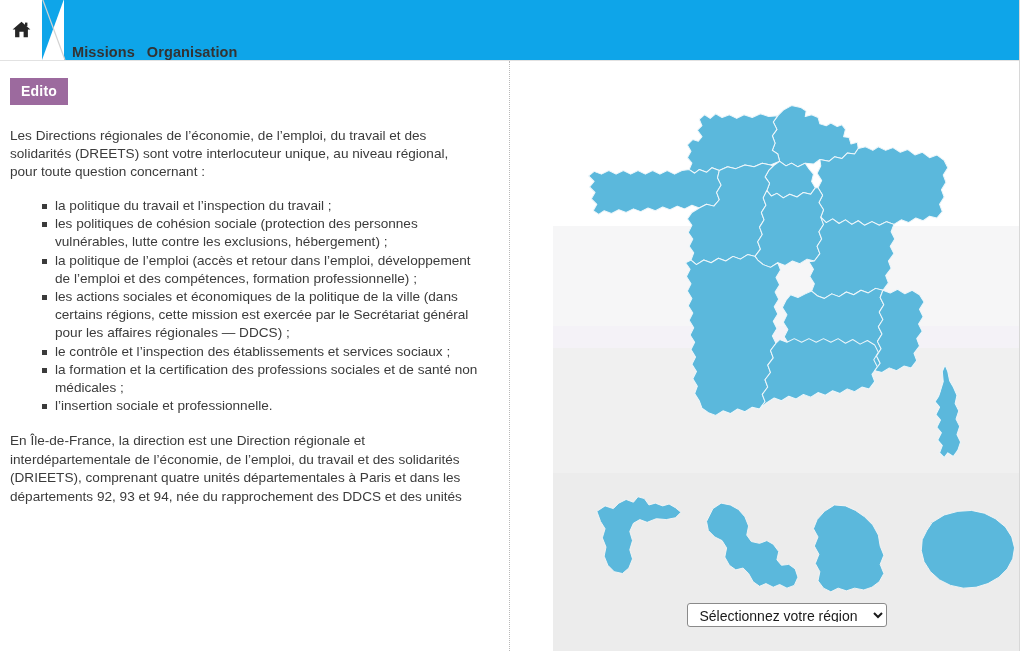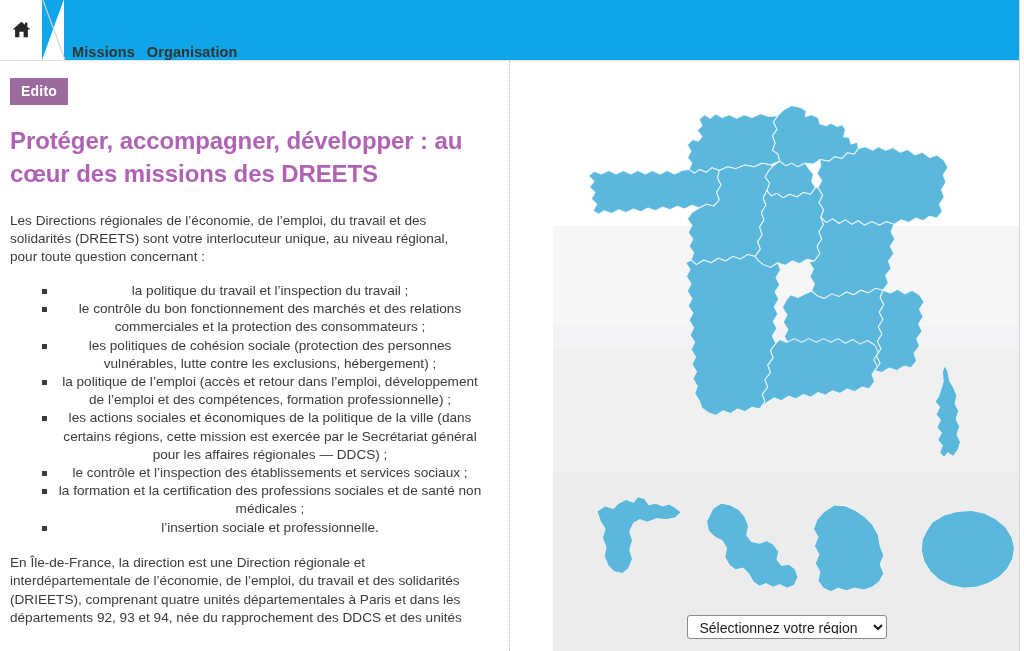--- a/index.html
+++ b/index.html
@@ -137,21 +137,20 @@
     font-size: 13.6px;
     line-height: 18px;
     margin: 22px 0 12px 0;
     max-width: 462px;
     color: #3b3b3b;
   }
   ul.missions {
     margin: 16px 0 0 0;
     padding-left: 45px;
     list-style: none;
-    text-align: center;
   }
   ul.missions li {
     font-size: 13.6px;
     line-height: 18.2px;
     color: #3b3b3b;
     position: relative;
     margin-bottom: 0px;
     max-width: 430px;
   }
   ul.missions li::before {
@@ -205,21 +204,21 @@
     fill: #5bb8dc;
     stroke: #f5f5f5;
     stroke-width: 1;
     cursor: pointer;
   }
 
   
   .select-row {
     position: absolute;
     left: 0;
-    bottom: 12px;
+    bottom: 24px;
     width: 100%;
     display: flex;
     justify-content: center;
     z-index: 6;
   }
   select.region-select {
     font-family: "Liberation Sans", sans-serif;
     font-size: 14px;
     color: #1a1a1a;
     background: #ffffff;
@@ -260,25 +259,23 @@
   <div class="nav-links">
     <a class="nav-link" href="#">Missions</a>
     <a class="nav-link" href="#">Organisation</a>
   </div>
 </div>
 
 <div class="content">
 
   <div class="col-left">
     <span class="badge">Edito</span>
-    <h1 class="edito-title">Protéger, accompagner, développer : au cœur des missions des DREETS</h1>
     <p class="body-text">Les Directions régionales de l’économie, de l’emploi, du travail et des solidarités (DREETS) sont votre interlocuteur unique, au niveau régional, pour toute question concernant :</p>
     <ul class="missions">
       <li>la politique du travail et l’inspection du travail ;</li>
-      <li>le contrôle du bon fonctionnement des marchés et des relations commerciales et la protection des consommateurs ;</li>
       <li>les politiques de cohésion sociale (protection des personnes vulnérables, lutte contre les exclusions, hébergement) ;</li>
       <li>la politique de l’emploi (accès et retour dans l’emploi, développement de l’emploi et des compétences, formation professionnelle) ;</li>
       <li>les actions sociales et économiques de la politique de la ville (dans certains régions, cette mission est exercée par le Secrétariat général pour les affaires régionales — DDCS) ;</li>
       <li>le contrôle et l’inspection des établissements et services sociaux ;</li>
       <li>la formation et la certification des professions sociales et de santé non médicales ;</li>
       <li>l’insertion sociale et professionnelle.</li>
     </ul>
     <p class="tail-text">En Île-de-France, la direction est une Direction régionale et interdépartementale de l’économie, de l’emploi, du travail et des solidarités (DRIEETS), comprenant quatre unités départementales à Paris et dans les départements 92, 93 et 94, née du rapprochement des DDCS et des unités</p>
   </div>
 

